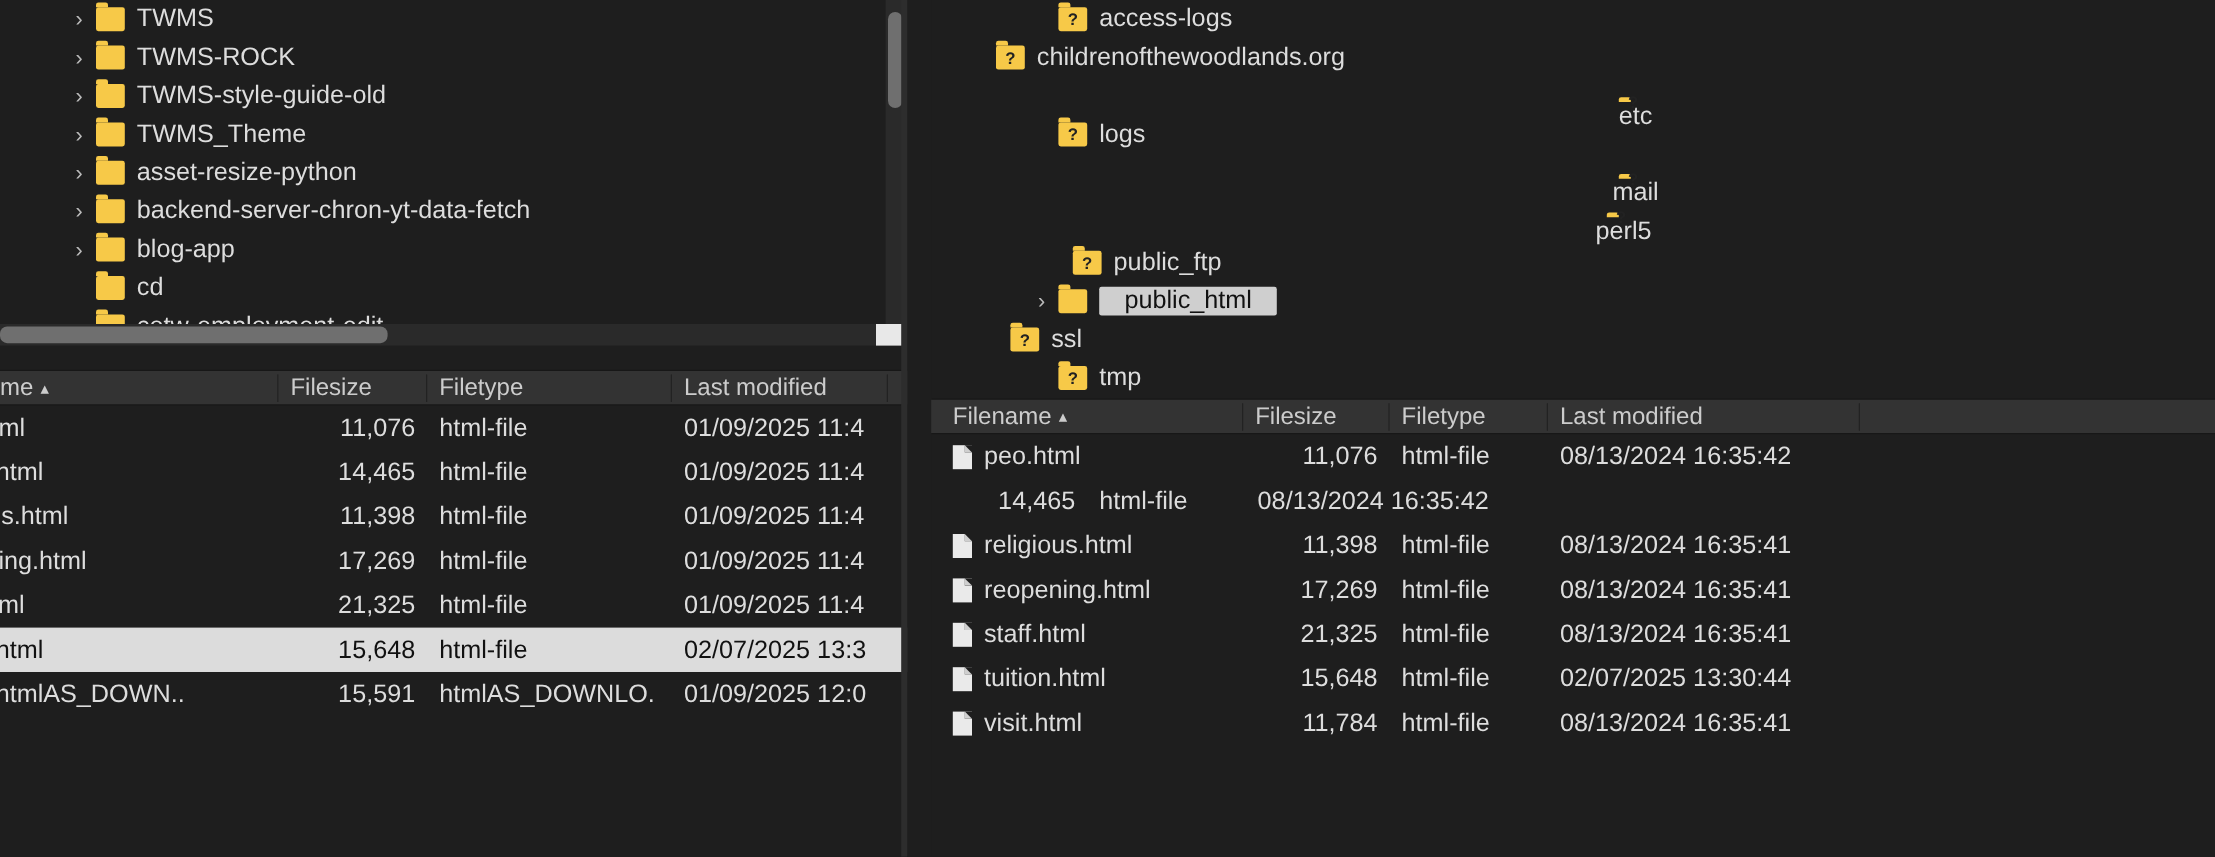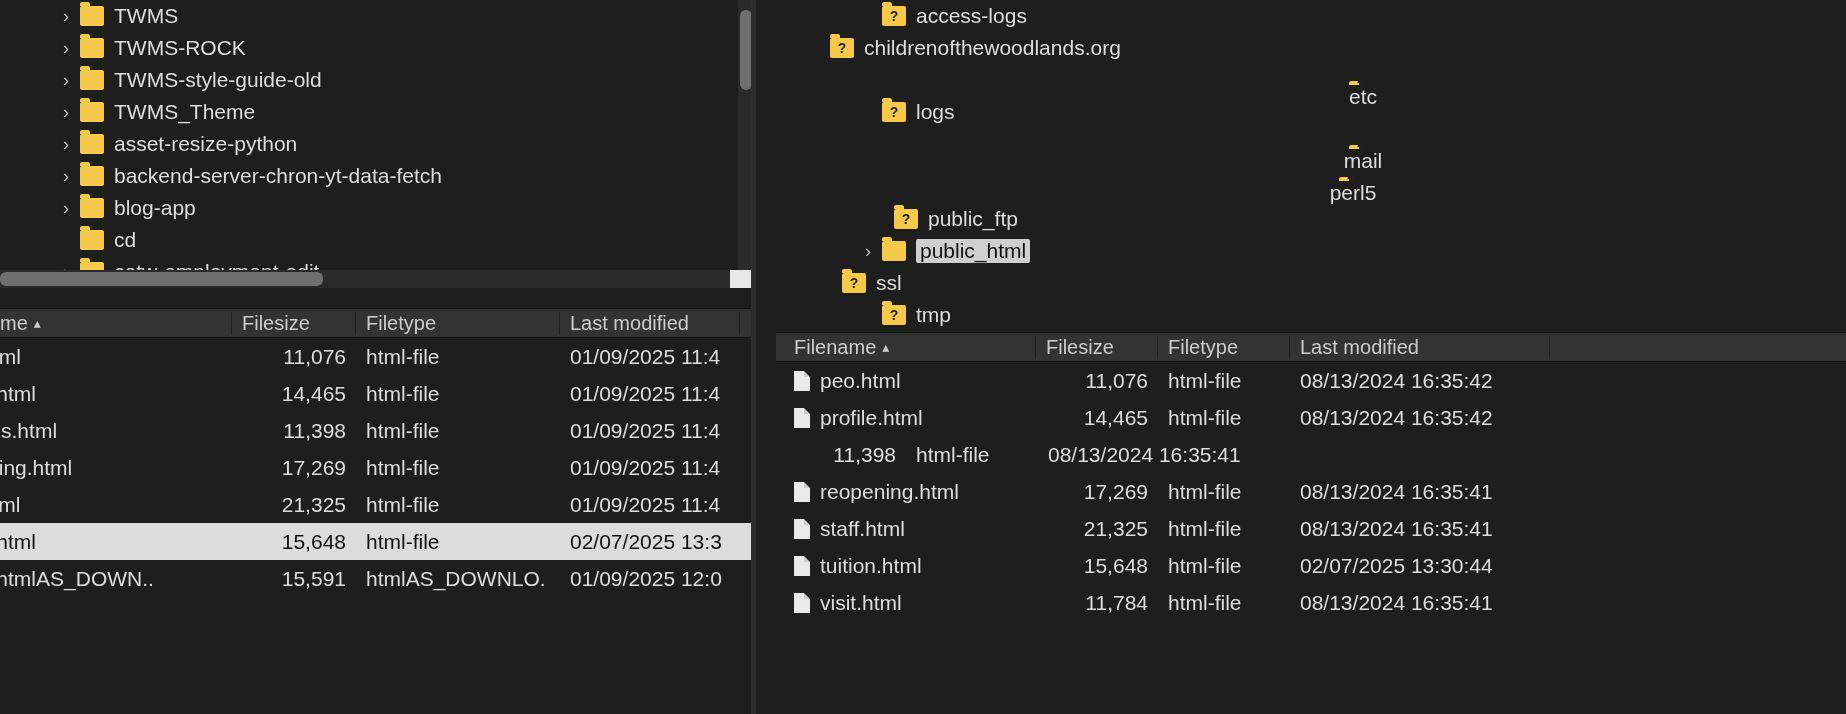--- a/index.html
+++ b/index.html
@@ -114,21 +114,21 @@
     align-items: center;
     justify-content: center;
     font-weight: 700;
     font-size: 14px;
     color: #222;
   }
   .tree-item .label {}
   .tree-item.selected .label {
     background: #cfcfcf;
     color: #111;
-    padding: 0 4px;
+    padding: 0 21px;
     border-radius: 2px;
   }
 
   
   .list-header {
     display: flex;
     height: 30px;
     background: #333;
     color: #ccc;
     font-size: 20px;
@@ -428,29 +428,29 @@
       <div class="list-row">
         <div class="cell fname">
           <span class="file-icon"></span>
           <span>peo.html</span>
         </div>
         <div class="cell size">11,076</div>
         <div class="cell type">html-file</div>
         <div class="cell mod">08/13/2024 16:35:42</div>
       </div>
       <div class="list-row">
-        <div class="cell fname">
-          <span class="file-icon"></span>
-          <span>profile.html</span>
-        </div>
         <div class="cell size">14,465</div>
         <div class="cell type">html-file</div>
         <div class="cell mod">08/13/2024 16:35:42</div>
       </div>
       <div class="list-row">
+        <div class="cell fname">
+          <span class="file-icon"></span>
+          <span>religious.html</span>
+        </div>
         <div class="cell size">11,398</div>
         <div class="cell type">html-file</div>
         <div class="cell mod">08/13/2024 16:35:41</div>
       </div>
       <div class="list-row">
         <div class="cell fname">
           <span class="file-icon"></span>
           <span>reopening.html</span>
         </div>
         <div class="cell size">17,269</div>

